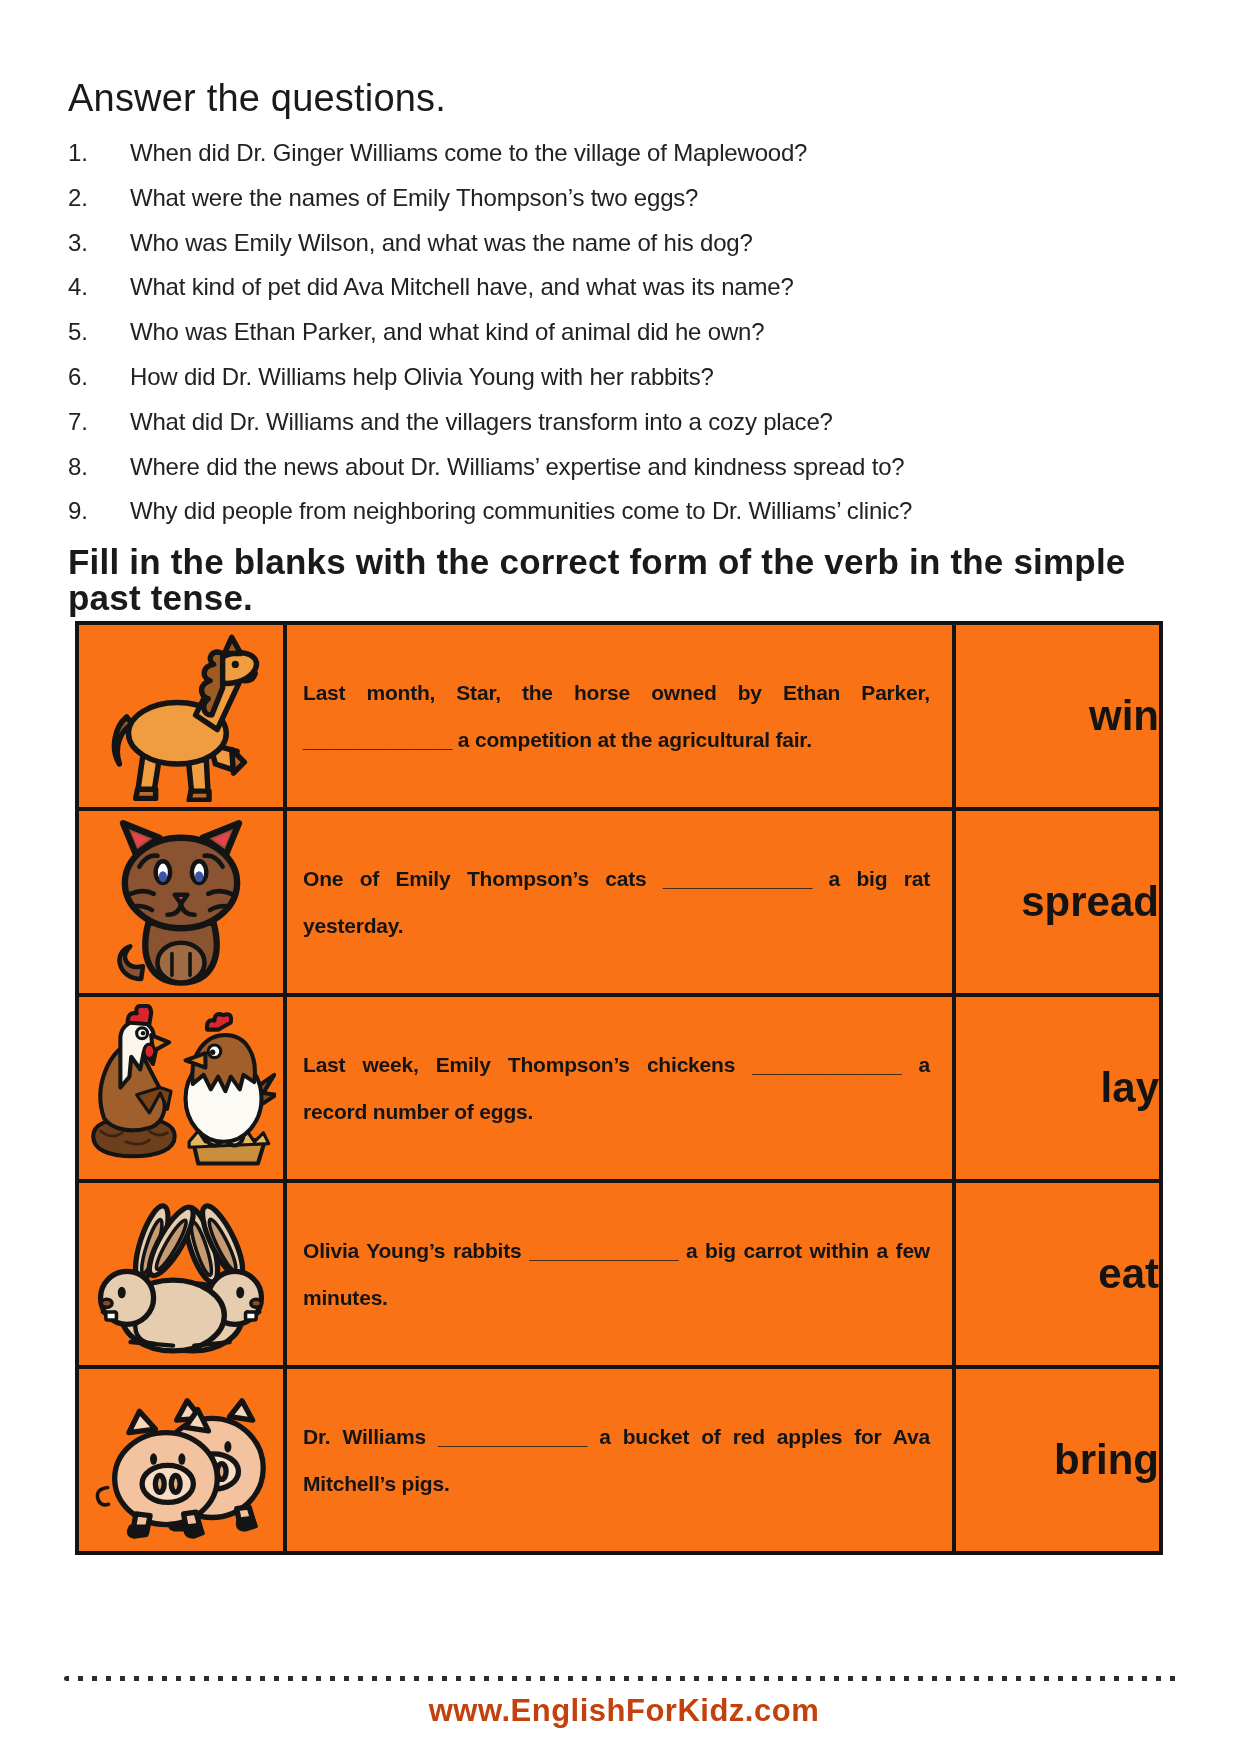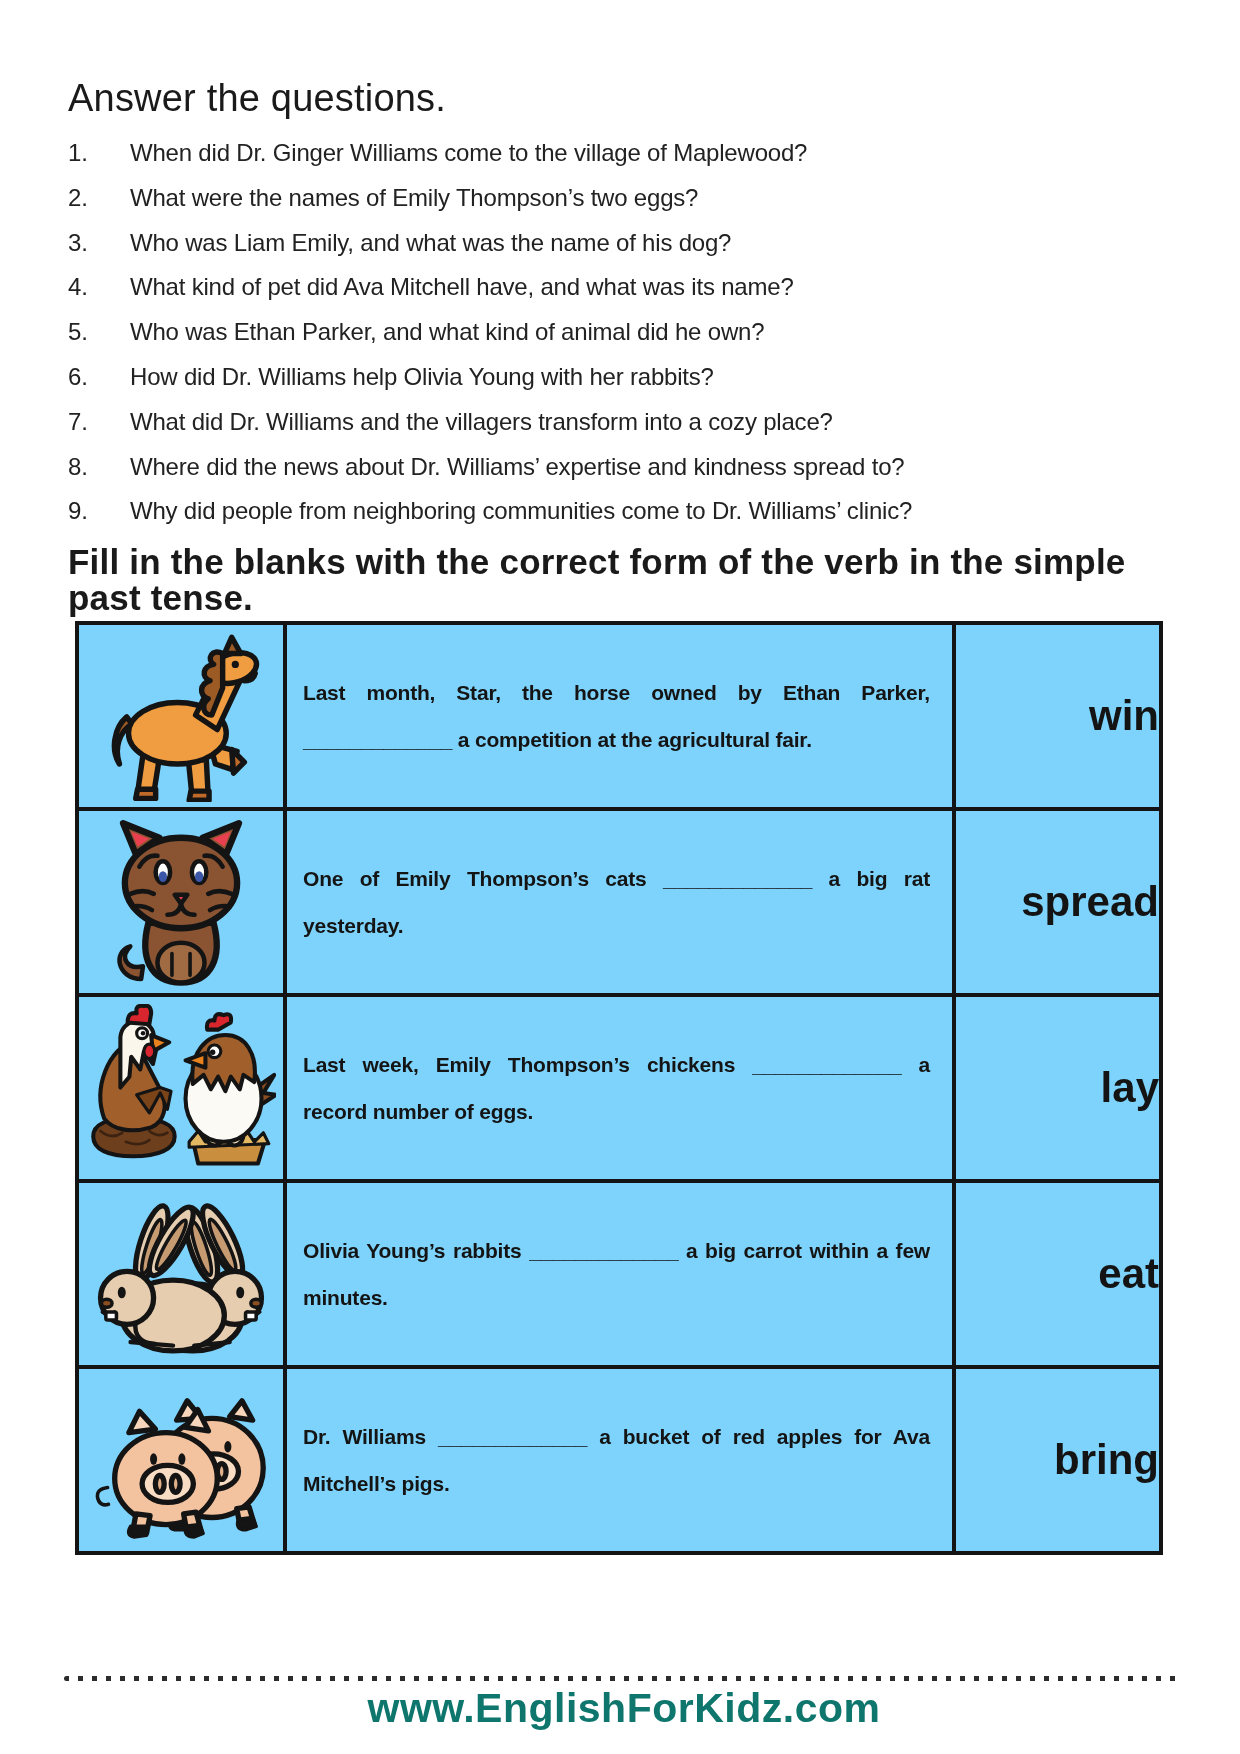--- a/index.html
+++ b/index.html
@@ -31,62 +31,62 @@
   table.ftable {
     border-collapse:collapse;
     margin-top:5px; margin-left:7px;
     width:1088px;
     table-layout:fixed;
   }
   table.ftable td {
     border:4px solid #141414;
     height:186px;
     vertical-align:middle;
-    background:#7dd3fc;
+    background:#f97316;
   }
   td.img-cell { width:208px; text-align:center; }
   td.verb-cell { width:207px; text-align:right; }
   td.txt-cell { padding:6px 22px 6px 16px; }
   .sentence {
     font-size:21px; font-weight:bold; line-height:47px;
     text-align:justify; letter-spacing:-0.2px;
     color:#141414;
   }
   .verb {
     font-size:42px; font-weight:bold; color:#141414; letter-spacing:0;
   }
   .img-cell svg { display:block; margin:0 auto; }
   .footer { position:absolute; left:64px; right:56px; top:1676px; }
   .dotline {
     height:5px;
     background:repeating-linear-gradient(to right,#2c2c2c 0 5px,transparent 5px 14px);
     border-radius:3px;
   }
   .site {
-    margin-top:4px; text-align:center;
-    font-size:41px; font-weight:bold; color:#0f766e; letter-spacing:.5px;
+    margin-top:12px; text-align:center;
+    font-size:31px; font-weight:bold; color:#c2410c; letter-spacing:.5px;
   }
 </style>
 </head>
 <body>
 
 <div class="h1">Answer the questions.</div>
 
 <div class="questions">
   <div class="q-row">
     <span>1.</span>
     <span>When did Dr. Ginger Williams come to the village of Maplewood?</span>
   </div>
   <div class="q-row">
     <span>2.</span>
     <span>What were the names of Emily Thompson’s two eggs?</span>
   </div>
   <div class="q-row">
     <span>3.</span>
-    <span>Who was Liam Emily, and what was the name of his dog?</span>
+    <span>Who was Emily Wilson, and what was the name of his dog?</span>
   </div>
   <div class="q-row">
     <span>4.</span>
     <span>What kind of pet did Ava Mitchell have, and what was its name?</span>
   </div>
   <div class="q-row">
     <span>5.</span>
     <span>Who was Ethan Parker, and what kind of animal did he own?</span>
   </div>
   <div class="q-row">

